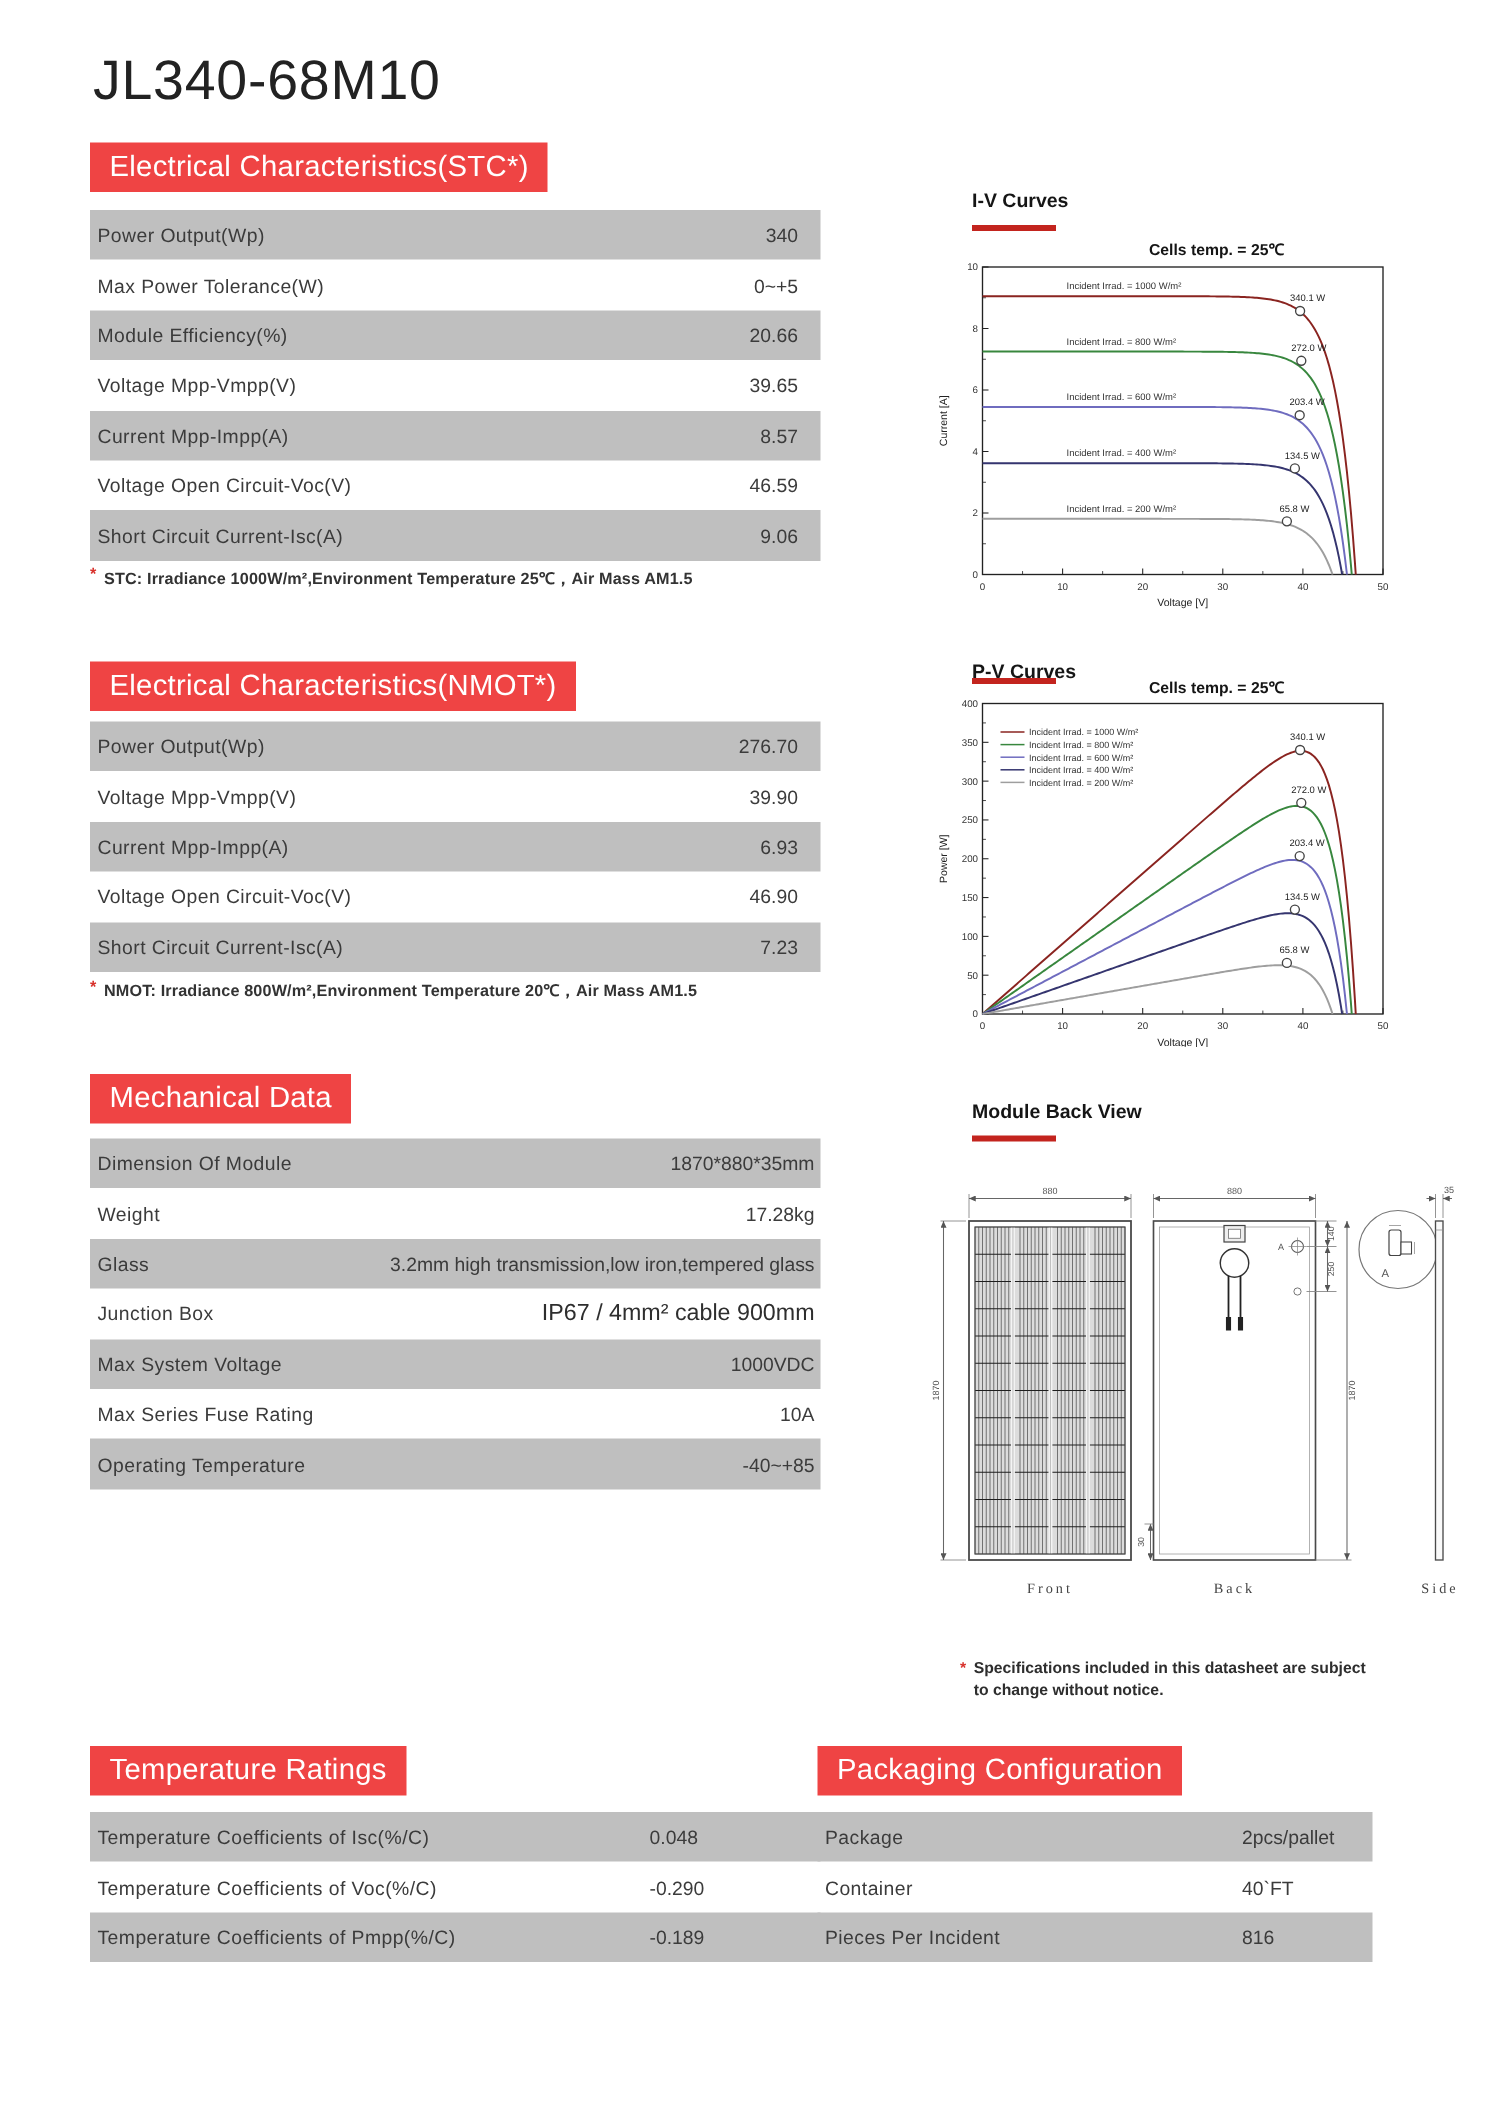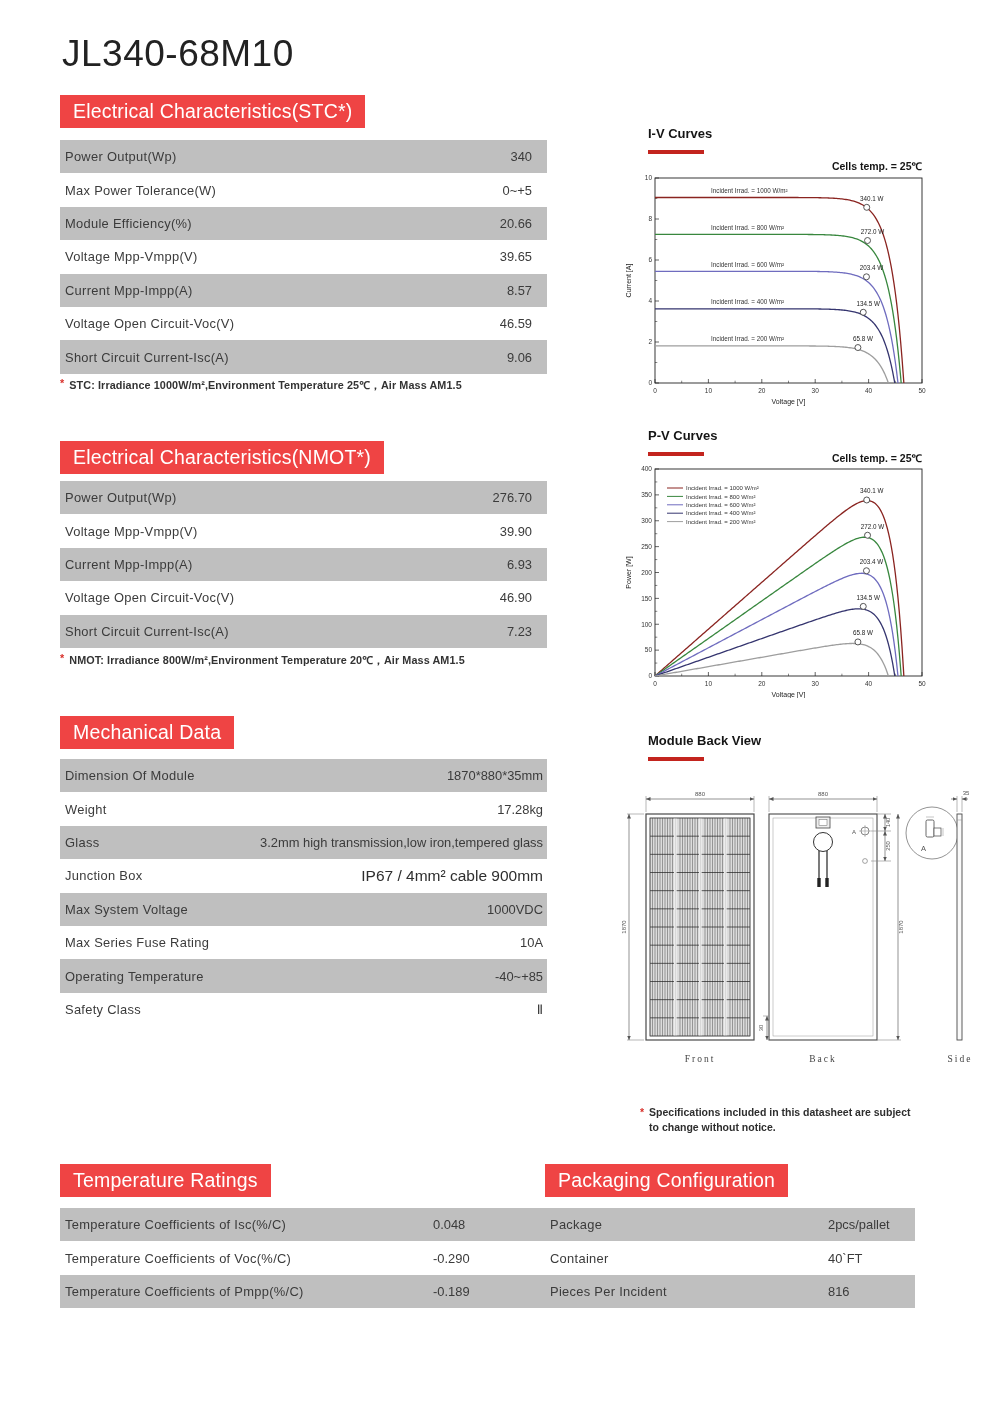--- a/index.html
+++ b/index.html
@@ -16,21 +16,21 @@
   .trow .val{margin-left:auto;padding-right:15px}
   .tbl.mech .trow .val{padding-right:4px}
   .tbl.mech .trow.jbox .val{font-size:15.5px;color:#2e2e2e}
   .valfix{position:absolute;left:373px}
   .tbl.pack{width:370px}
   .tbl.pack .valfix{left:283px}
   .note{font-size:10.8px;font-weight:700;color:#333;display:flex;gap:5px;letter-spacing:.1px}
   .note .mark{color:#d8312b}
   .ctitle{font-size:13px;font-weight:700;color:#151515}
   .cunder{width:56px;height:4px;background:#c3241e}
-  .ctemp{font-size:10.5px;font-weight:700;color:#151515;width:222px;text-align:right}
+  .ctemp{font-size:10.5px;font-weight:700;color:#151515;width:222px;text-align:center}
   .specnote{font-size:10.5px;font-weight:700;color:#2e2e2e;display:flex;gap:5px;line-height:1.4;width:300px}
   .specnote .mark{color:#d8312b}
   svg text{font-family:"Liberation Sans",sans-serif}
   svg .cap{font-family:"Liberation Serif",serif;letter-spacing:2px;fill:#444}
   svg .dim{fill:#555}
 </style>
 </head>
 <body>
 
 <div class="abs h1" style="left:62px;top:33px">JL340-68M10</div>
@@ -121,24 +121,20 @@
       <span class="lbl">Max System Voltage</span>
       <span class="val">1000VDC</span>
     </div>
   <div class="trow">
       <span class="lbl">Max Series Fuse Rating</span>
       <span class="val">10A</span>
     </div>
   <div class="trow g">
       <span class="lbl">Operating Temperature</span>
       <span class="val">-40~+85</span>
-    </div>
-  <div class="trow">
-      <span class="lbl">Safety Class</span>
-      <span class="val">Ⅱ</span>
     </div>
 </div>
 
 <div class="abs sec-head" style="left:60px;top:1164px">Temperature Ratings</div>
 <div class="abs tbl" style="left:60px;top:1208px">
   <div class="trow g">
       <span class="lbl">Temperature Coefficients of Isc(%/C)</span>
       <span class="valfix">0.048</span>
     </div>
   <div class="trow">
@@ -223,21 +219,21 @@
     <text x="253.464" y="98.31" font-size="6.3" text-anchor="middle" fill="#222">203.4 W</text>
     <text x="93.07" y="94.77499999999999" font-size="6.3" text-anchor="start" fill="#333">Incident Irrad. = 600 W/m²</text>
     <circle cx="245.26000000000002" cy="140.27499999999998" r="3" fill="#fff" stroke="#444" stroke-width="0.9"></circle>
     <text x="250.26000000000002" y="133.77499999999998" font-size="6.3" text-anchor="middle" fill="#222">134.5 W</text>
     <text x="93.07" y="132.29000000000002" font-size="6.3" text-anchor="start" fill="#333">Incident Irrad. = 400 W/m²</text>
     <circle cx="239.92000000000002" cy="175.535" r="3" fill="#fff" stroke="#444" stroke-width="0.9"></circle>
     <text x="244.92000000000002" y="169.035" font-size="6.3" text-anchor="middle" fill="#222">65.8 W</text>
     <text x="93.07" y="169.395" font-size="6.3" text-anchor="start" fill="#333">Incident Irrad. = 200 W/m²</text>
   </svg>
 
-<div class="abs ctitle" style="left:648px;top:428px">P-V Curves</div>
+<div class="abs ctitle" style="left:648px;top:440px">P-V Curves</div>
 <div class="abs cunder" style="left:648px;top:452px"></div>
 <div class="abs ctemp" style="left:700px;top:451px">Cells temp. = 25℃</div>
 <svg id="pv-chart" class="abs" style="left:618px;top:462px" width="320" height="236" viewBox="0 0 320 236">
     <rect x="37" y="7" width="267" height="207" fill="none" stroke="#222" stroke-width="0.9"></rect>
     <line x1="37" y1="214" x2="37" y2="210" stroke="#222" stroke-width="0.7"></line>
     <text x="37" y="224" font-size="6.5" text-anchor="middle" fill="#333">0</text>
     <line x1="90.4" y1="214" x2="90.4" y2="210" stroke="#222" stroke-width="0.7"></line>
     <text x="90.4" y="224" font-size="6.5" text-anchor="middle" fill="#333">10</text>
     <line x1="143.8" y1="214" x2="143.8" y2="210" stroke="#222" stroke-width="0.7"></line>
     <text x="143.8" y="224" font-size="6.5" text-anchor="middle" fill="#333">20</text>

